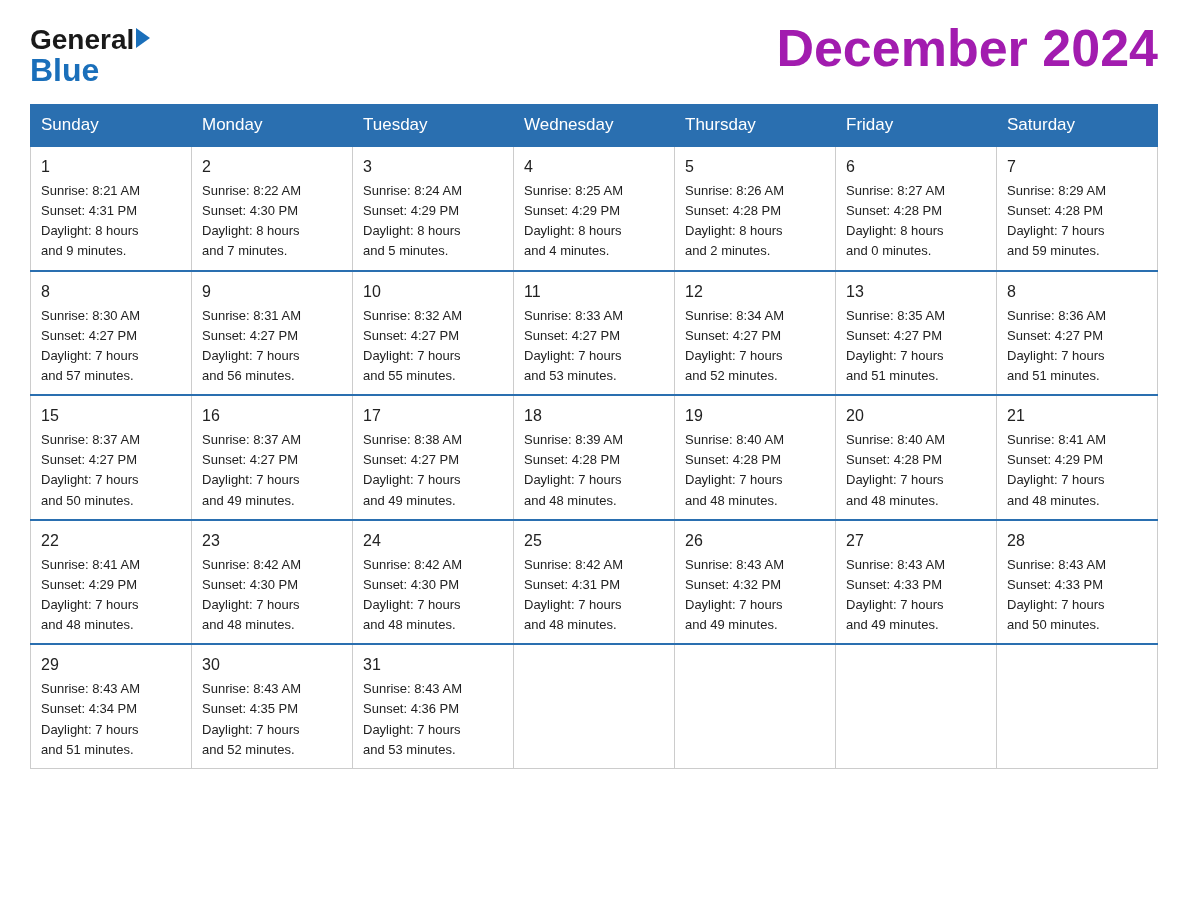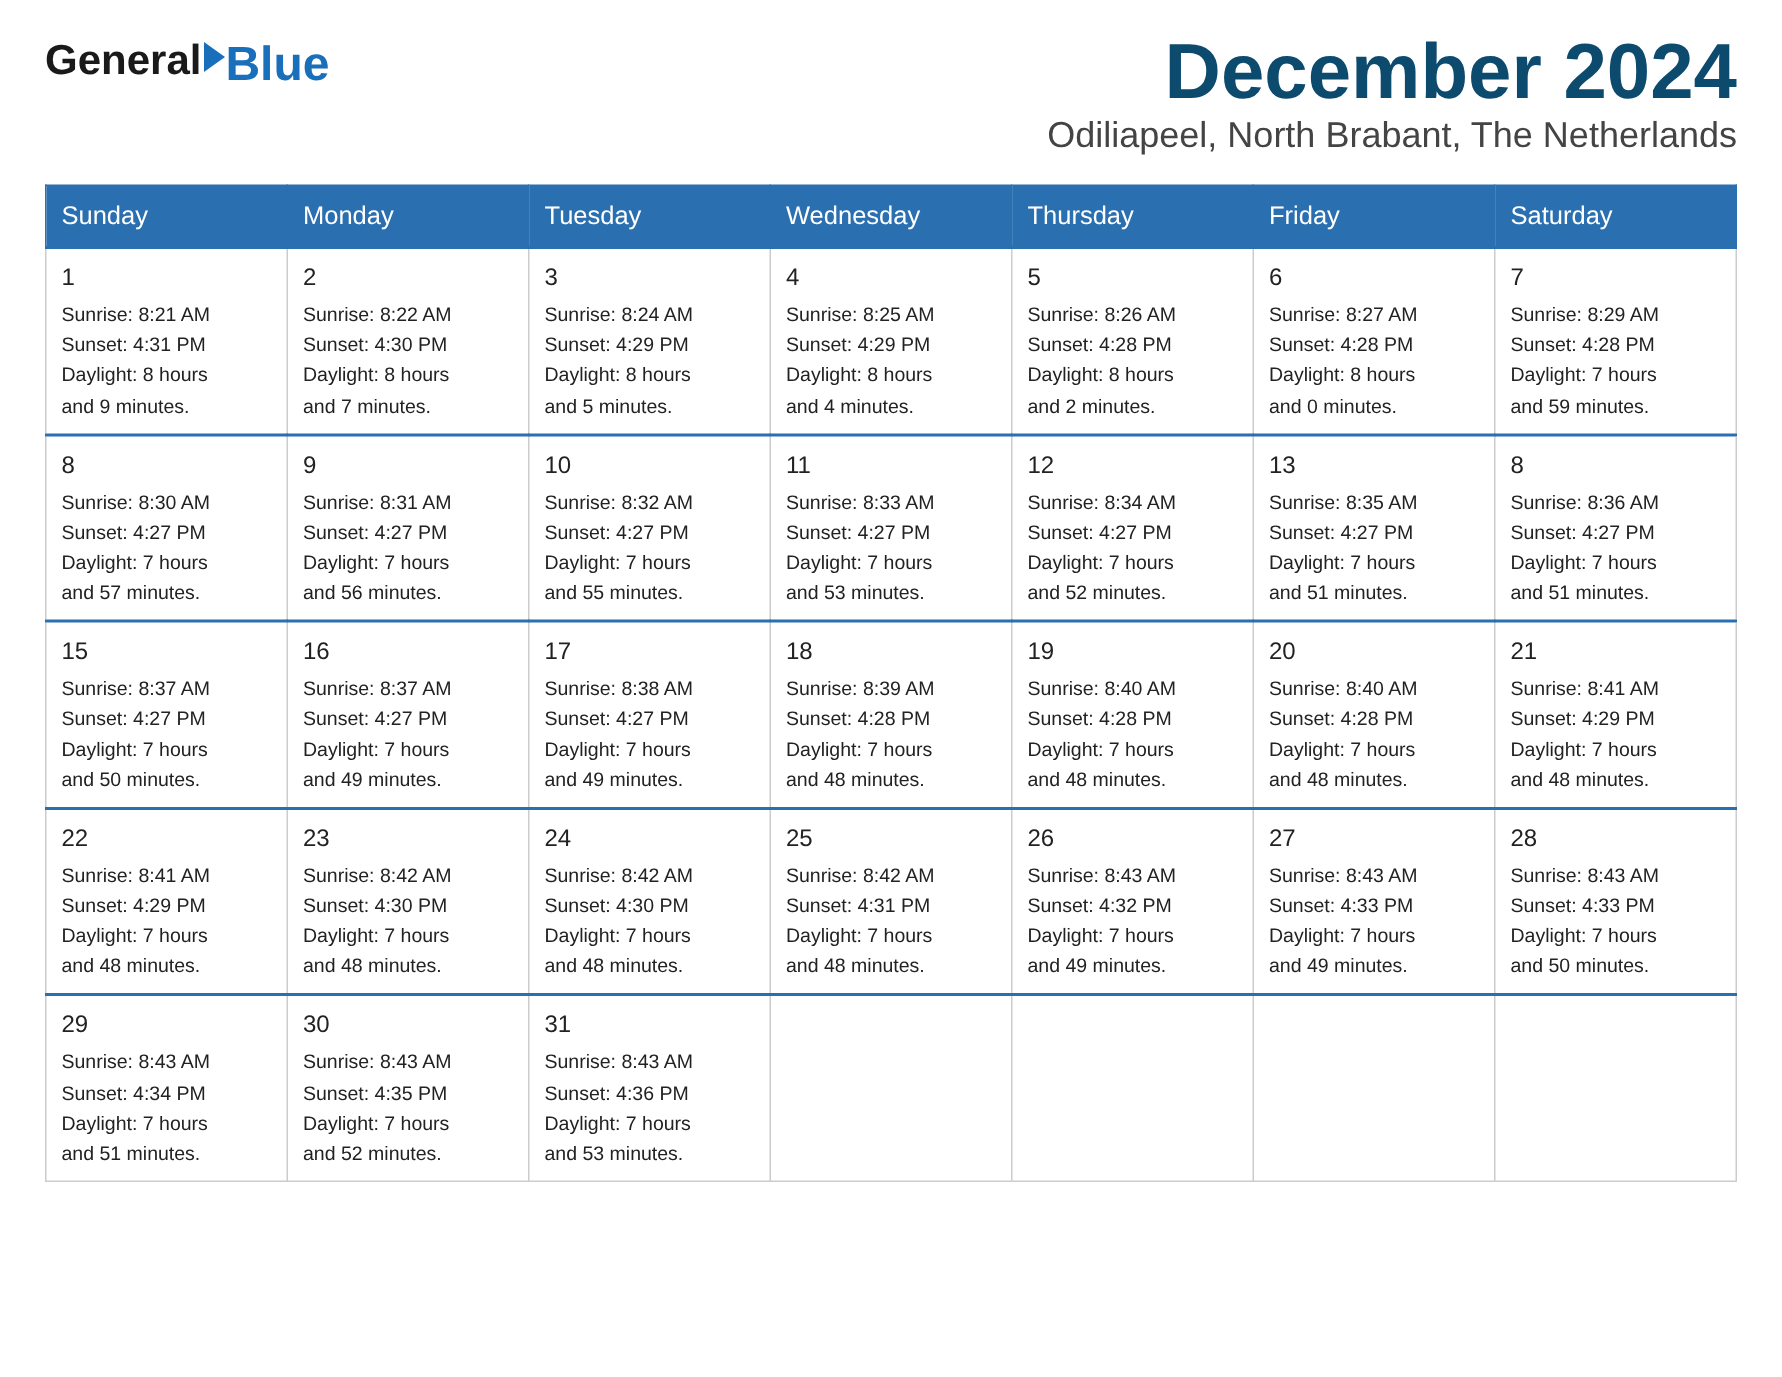--- a/index.html
+++ b/index.html
@@ -11,21 +11,21 @@
       padding: 20px 30px;
     }
     .header {
       display: flex;
       justify-content: space-between;
       align-items: flex-start;
       margin-bottom: 18px;
     }
     .logo {
       display: flex;
-      flex-direction: row;
+      flex-direction: column;
       align-items: flex-start;
       margin-top: 6px;
     }
     .logo-text-general {
       font-size: 28px;
       font-weight: bold;
       color: #1a1a1a;
       line-height: 1;
     }
     .logo-text-blue {
@@ -49,21 +49,21 @@
     .logo-line {
       display: flex;
       align-items: center;
     }
     .title-block {
       text-align: right;
     }
     .title-block h1 {
       font-size: 52px;
       font-weight: bold;
-      color: #0c4a6e;
+      color: #a21caf;
       line-height: 1.1;
     }
     .title-block h2 {
       font-size: 24px;
       font-weight: normal;
       color: #444;
     }
     .calendar {
       width: 100%;
       border-collapse: collapse;
@@ -115,21 +115,20 @@
 <div class="header">
   <div class="logo">
     <div class="logo-line">
       <span class="logo-text-general">General</span>
       <span class="logo-arrow"></span>
     </div>
     <span class="logo-text-blue">Blue</span>
   </div>
   <div class="title-block">
     <h1>December 2024</h1>
-    <h2>Odiliapeel, North Brabant, The Netherlands</h2>
   </div>
 </div>
 
 <table class="calendar">
   <thead>
     <tr>
     <th>Sunday</th>
         <th>Monday</th>
         <th>Tuesday</th>
         <th>Wednesday</th>

